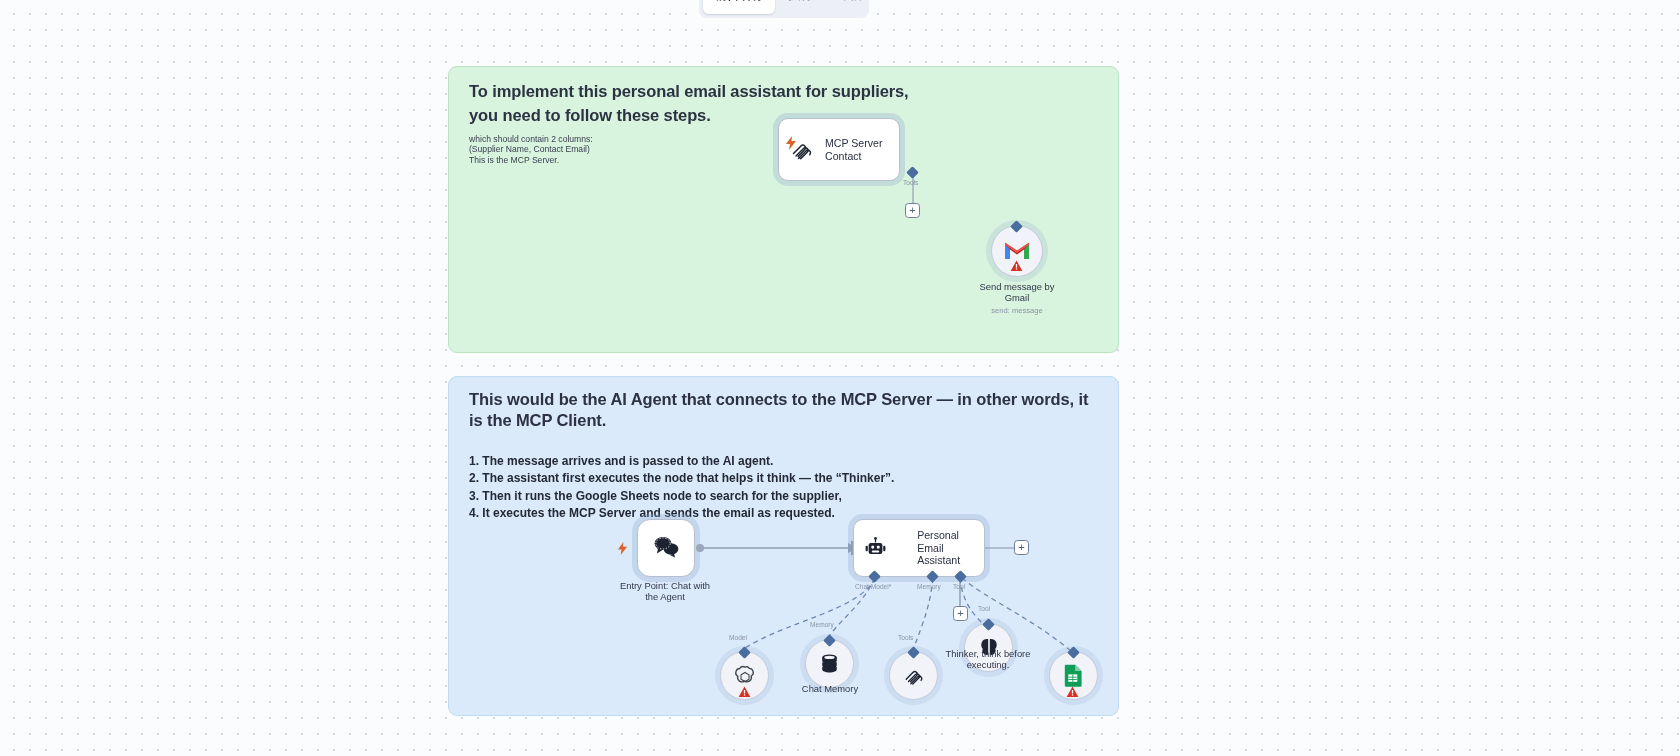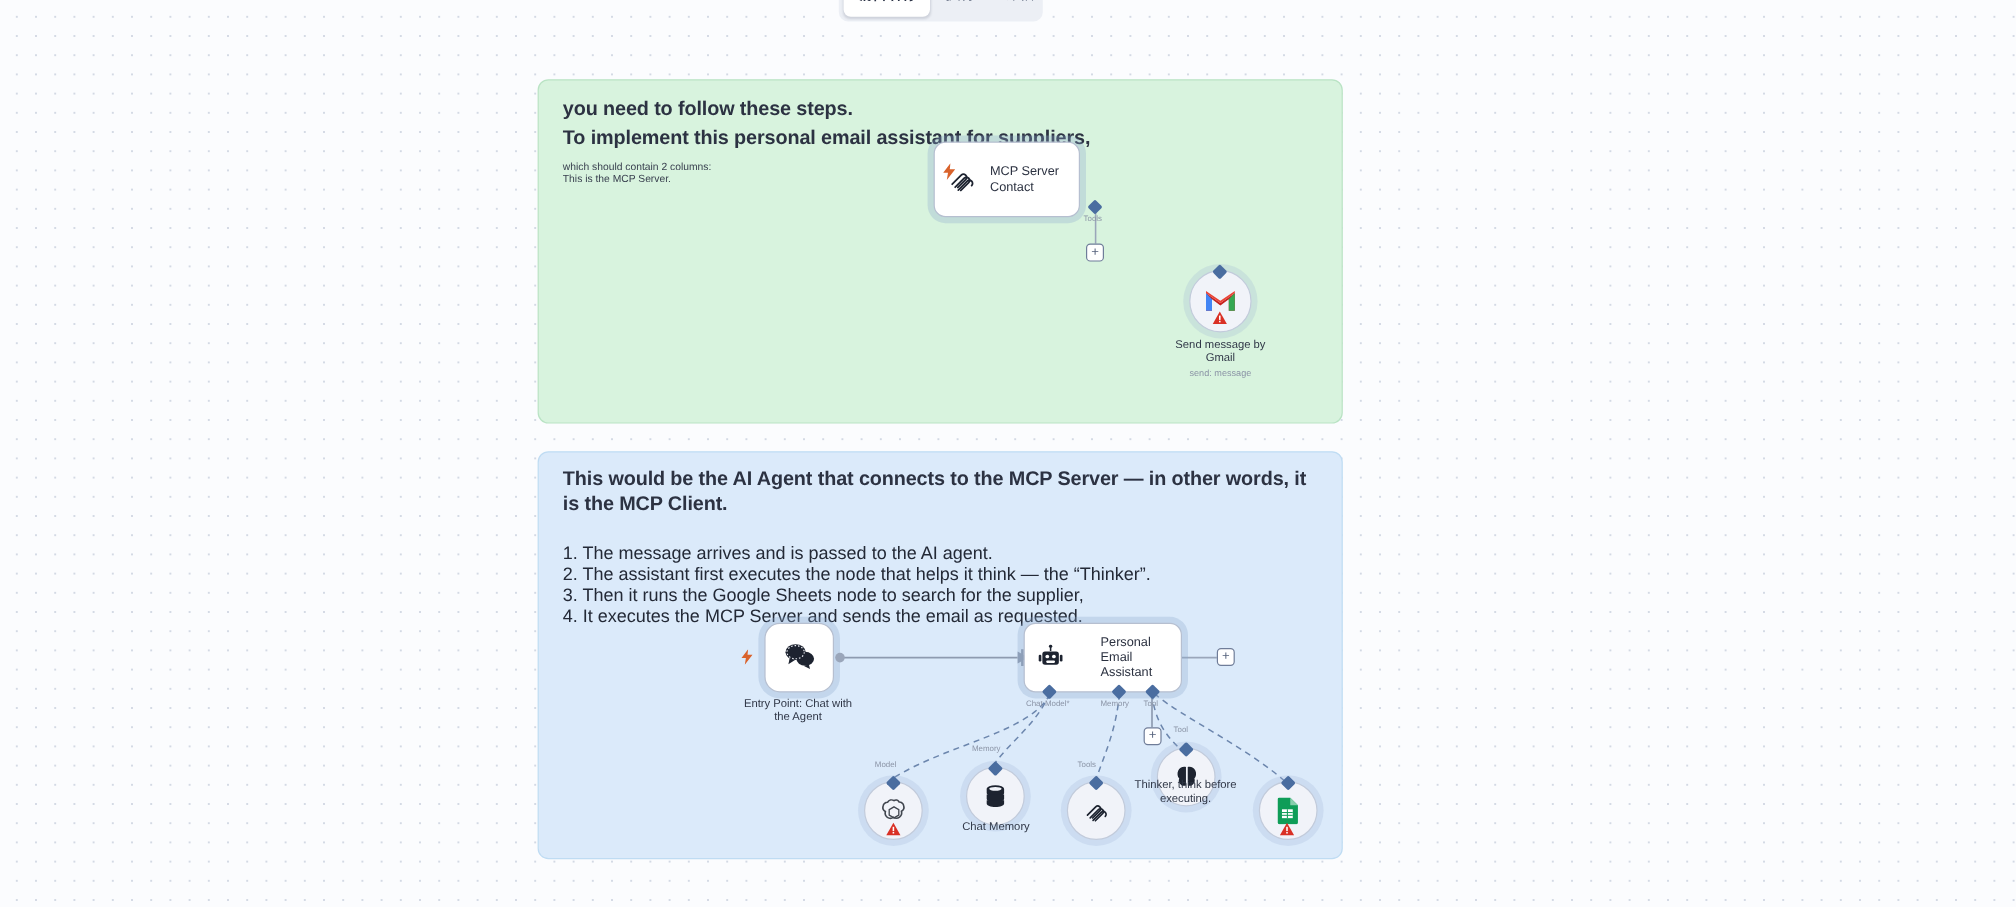--- a/index.html
+++ b/index.html
@@ -60,21 +60,21 @@
   #note-blue  .note-head { padding:12px 20px 0 20px; line-height:21px; }
   .note-sub {
     font-size:10.2px; font-weight:700; color:#2c3242;
     padding:0 20px; margin-top:20px; line-height:14px;
   }
   .note-small {
     font-size:8.6px; color:#39404f; padding:0 20px;
     margin-top:6px; line-height:10.4px;
   }
   .steps { padding:0 20px; margin-top:22px; }
-  .steps div { font-size:15px; font-weight:400; color:#232936; line-height:17.3px; }
+  .steps div { font-size:12px; font-weight:700; color:#232936; line-height:17.3px; }
 
   
   .node-rect {
     position:absolute;
     background:#ffffff;
     border:1.3px solid #b6bfd0;
     border-radius:10px;
     display:flex; align-items:center;
     z-index:12;
   }
@@ -124,25 +124,26 @@
 <div id="canvas-bg"></div>
 
 <div id="tabbar">
   <div class="tab active">编辑名称</div>
   <div class="tab">执行</div>
   <div class="tab">评估</div>
 </div>
 
 <div class="note" id="note-green">
   <div class="note-head">
+    <div>To implement this personal email assistant for suppliers,</div>
     <div>you need to follow these steps.</div>
-    <div>To implement this personal email assistant for suppliers,</div>
   </div>
   <div class="note-small">
     <div>which should contain 2 columns:</div>
+    <div>(Supplier Name, Contact Email)</div>
     <div>This is the MCP Server.</div>
   </div>
 </div>
 
 <div class="note" id="note-blue">
   <div class="note-head">This would be the AI Agent that connects to the MCP Server — in other words, it is the MCP Client.</div>
   <div class="steps">
     <div>1. The message arrives and is passed to the AI agent.</div>
     <div>2. The assistant first executes the node that helps it think — the “Thinker”.</div>
     <div>3. Then it runs the Google Sheets node to search for the supplier,</div>

